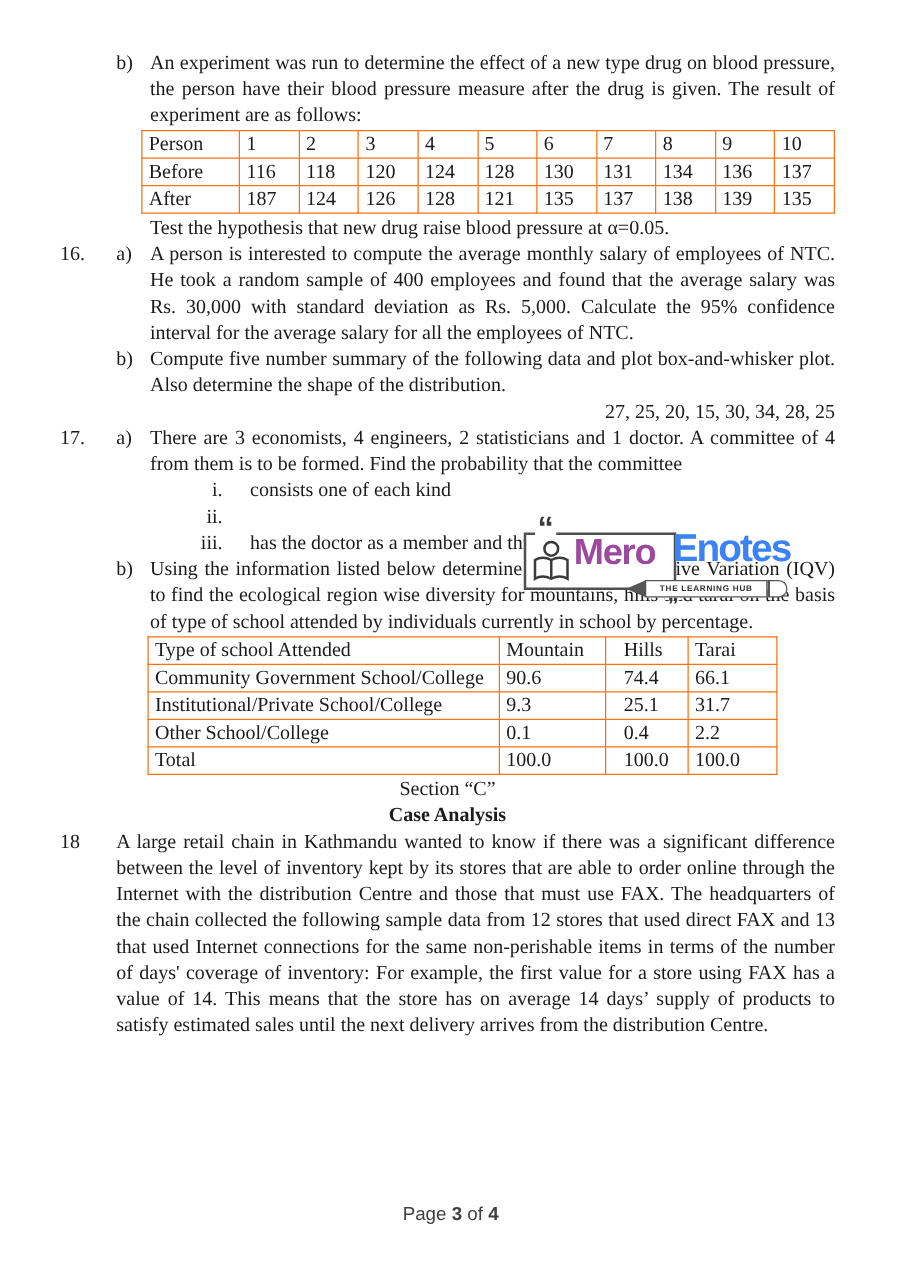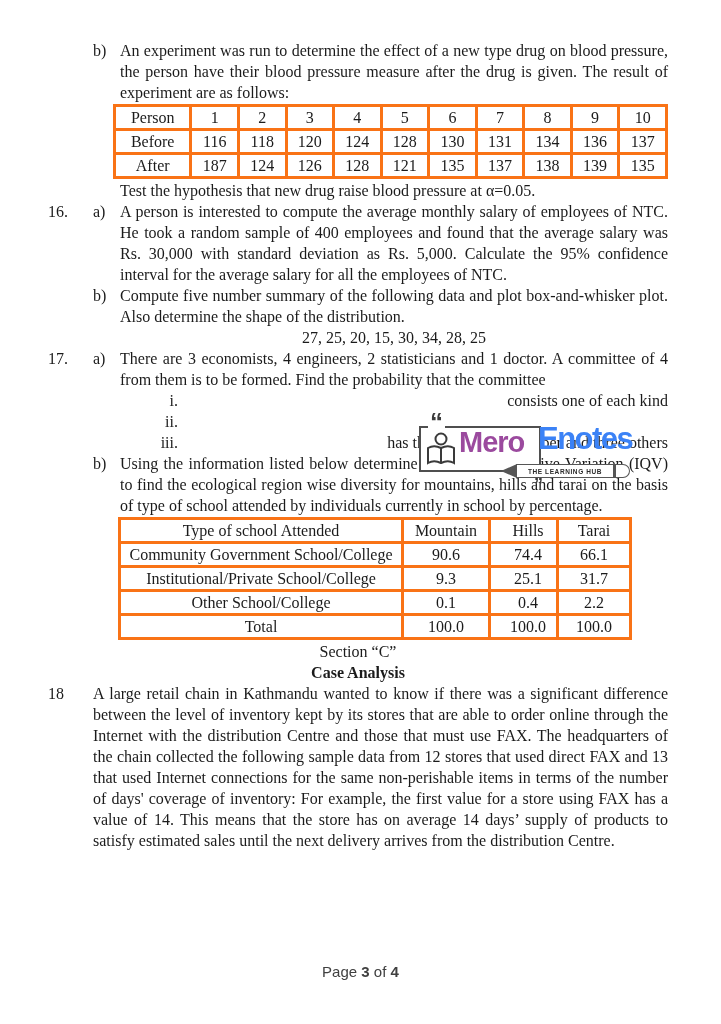--- a/index.html
+++ b/index.html
@@ -16,46 +16,46 @@
     color: #1b1b1b;
     font-size: 16px;
     line-height: 21px;
   }
   .content {
     position: absolute;
     left: 48px; top: 40px;
     width: 620px;
   }
   p { margin: 0; text-align: justify; }
-  p.plain { text-align: center; }
+  p.plain { text-align: right; }
   .qrow {
     display: grid;
     grid-template-columns: 45px 27px 1fr;
   }
   .qrow.no-sub {
     grid-template-columns: 45px 1fr;
   }
   .qnum, .slabel { text-align: left; }
   .ritem {
     display: grid;
     grid-template-columns: 58px 1fr;
     column-gap: 22px;
   }
   .rnum { text-align: right; }
-  .rtext { text-align: right; }
+  .rtext { text-align: left; }
 
   table {
     border-collapse: collapse;
     margin: 1px 0 1px -7px;
   }
   td {
-    border: 3px solid #f97316;
+    border: 1px solid #f97316;
     height: 19px;
     padding: 0 5px;
-    text-align: center;
+    text-align: left;
     vertical-align: middle;
     white-space: nowrap;
   }
   .bp-table td.hdr { width: 68px; }
   .bp-table td.val { width: 37px; }
   .iqv-table { margin-left: -2px; }
   .iqv-table td.c0 { width: 270px; margin-top: 12px; }
   .iqv-table td.c1 { width: 74px; }
   .iqv-table td.c2 { width: 46px; padding-left: 14px; }
   .iqv-table td.c3 { width: 60px; }

